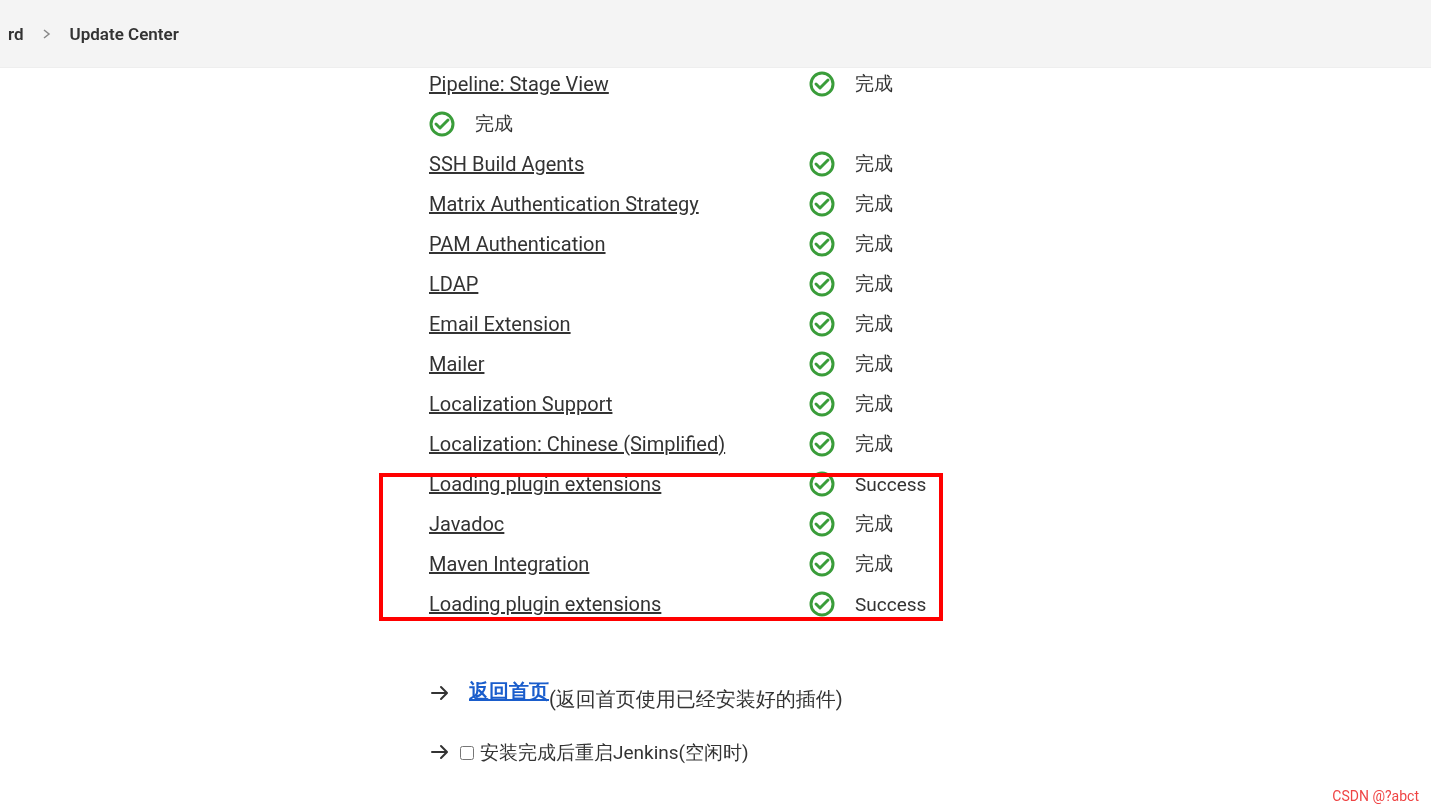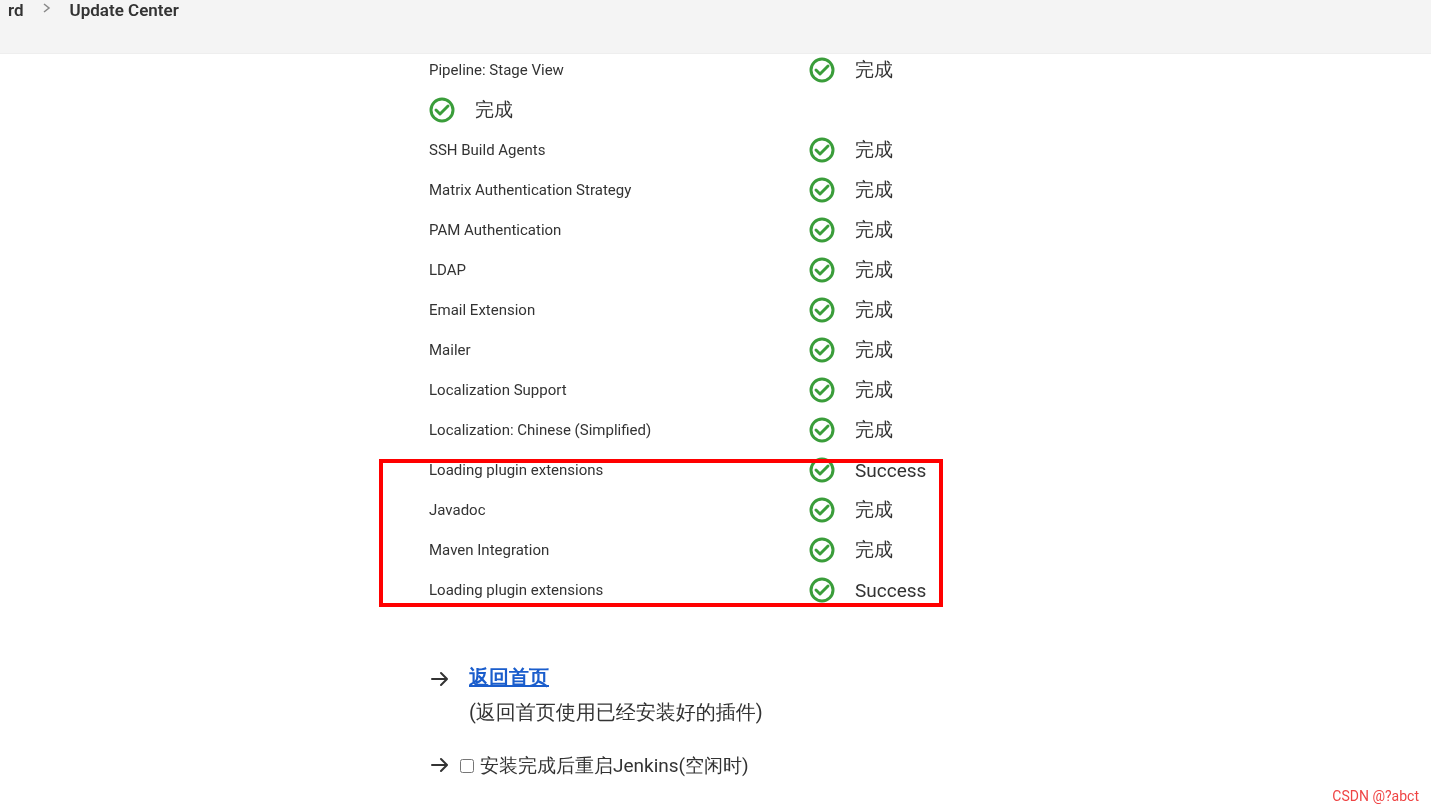--- a/index.html
+++ b/index.html
@@ -6,24 +6,24 @@
     body {
       font-family: -apple-system, BlinkMacSystemFont, "Segoe UI", Roboto, "Helvetica Neue", Arial, sans-serif;
       background: #ffffff;
       color: #333;
       width: 1431px;
       height: 812px;
       overflow: hidden;
       position: relative;
     }
     .breadcrumb-bar {
-      height: 54px;
+      height: 68px;
       background: #f4f4f4;
       display: flex;
-      align-items: flex-start;
+      align-items: center;
       padding-left: 0px;
       border-bottom: 1px solid #eee;
     }
     .breadcrumb-item {
       font-size: 17px;
       font-weight: 600;
       color: #333;
       padding: 0 8px;
     }
     .breadcrumb-sep {
@@ -41,24 +41,25 @@
       top: -4px;
       width: 560px;
     }
     .plugin-row {
       display: flex;
       align-items: center;
       height: 40px;
       position: relative;
     }
     .plugin-name {
-      font-size: 15px;
+      font-size: 20px;
       color: #333;
       width: 380px;
       flex-shrink: 0;
+      text-decoration: underline;
     }
     .status-cell {
       display: flex;
       align-items: center;
       gap: 20px;
     }
     .status-icon {
       width: 26px;
       height: 26px;
       flex-shrink: 0;
@@ -87,21 +88,20 @@
       gap: 18px;
       margin-bottom: 24px;
     }
     .arrow-icon {
       font-size: 22px;
       color: #333;
       padding-top: 4px;
     }
     .footer-content {
       display: flex;
-      flex-direction: column;
     }
     .return-link {
       font-size: 20px;
       font-weight: 700;
       color: #1a5dcc;
       text-decoration: underline;
       cursor: pointer;
     }
     .return-hint {
       font-size: 20px;

